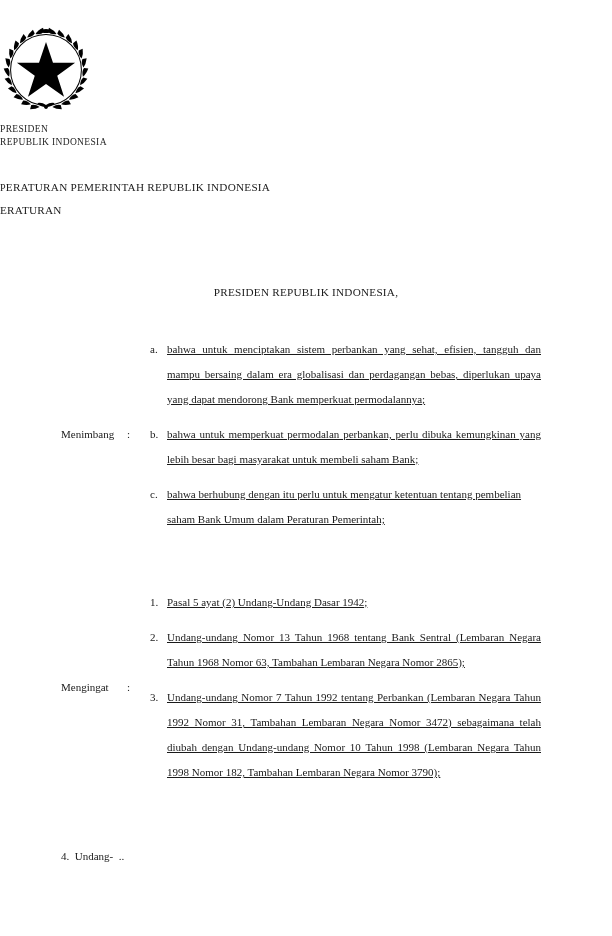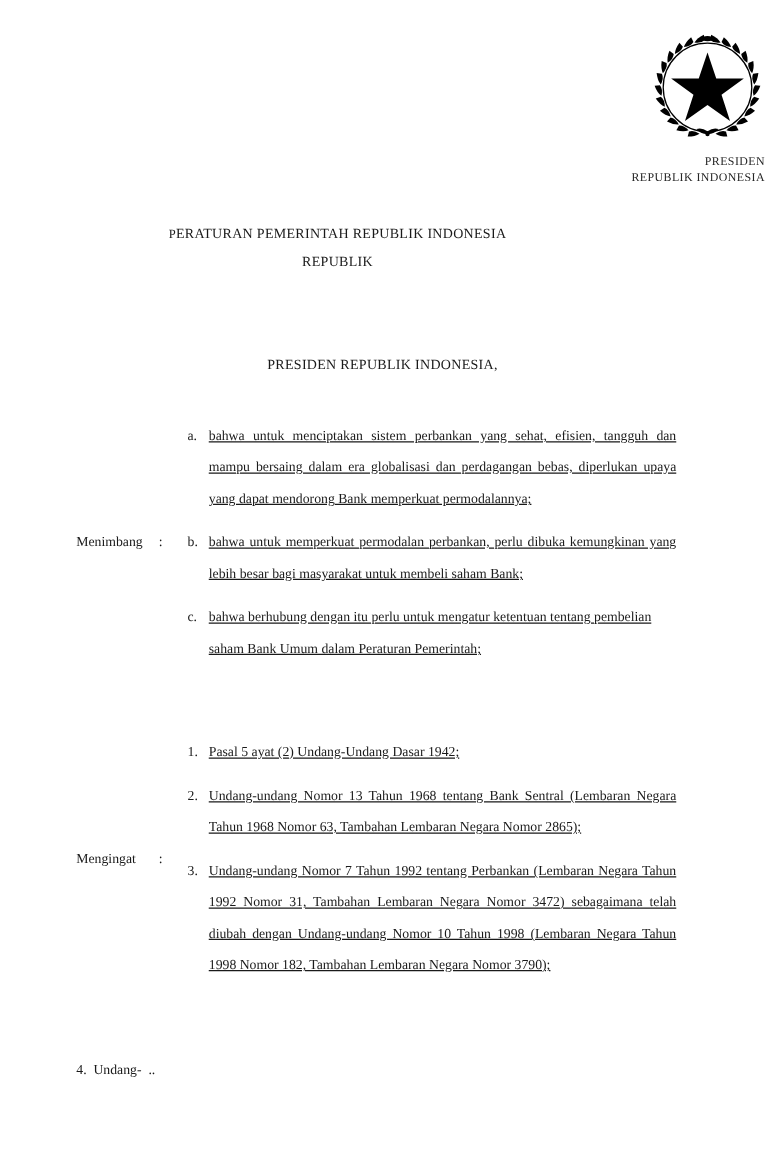--- a/index.html
+++ b/index.html
@@ -23,21 +23,21 @@
     height: 936px;
     background: #ffffff;
   }
 
   
   .emblem-block {
     position: absolute;
     left: 0;
     top: 24px;
     width: 612px;
-    text-align: right;
+    text-align: left;
   }
   .emblem {
     display: inline-block;
     width: 92px;
     height: 92px;
     line-height: 0;
   }
   .emblem svg { display: block; }
 
   .emblem-caption {
@@ -48,21 +48,21 @@
     color: #262626;
   }
   .emblem-caption div { white-space: nowrap; }
 
   
   .title-block {
     position: absolute;
     left: 0;
     top: 176px;
     width: 540px;
-    text-align: center;
+    text-align: left;
   }
   .title-line {
     font-size: 11.2px;
     line-height: 22px;
     letter-spacing: 0.25px;
     color: #1a1a1a;
     white-space: nowrap;
   }
   .title-line .first-cap {
     font-size: 10px;
@@ -253,21 +253,21 @@
       </svg>
     </div>
     <div class="emblem-caption">
       <div>PRESIDEN</div>
       <div>REPUBLIK INDONESIA</div>
     </div>
   </div>
 
   <div class="title-block">
     <div class="title-line"><span class="first-cap">P</span><span>ERATURAN PEMERINTAH REPUBLIK INDONESIA</span></div>
-    <div class="title-line">REPUBLIK</div>
+    <div class="title-line">ERATURAN</div>
   </div>
 
   <div class="signatory-line">PRESIDEN REPUBLIK INDONESIA,</div>
 
   <div class="clause" id="clause-menimbang">
     <div class="clause-row">
       <div class="clause-label">Menimbang</div>
       <div class="clause-colon">:</div>
       <div class="clause-items">
         <div class="item">

